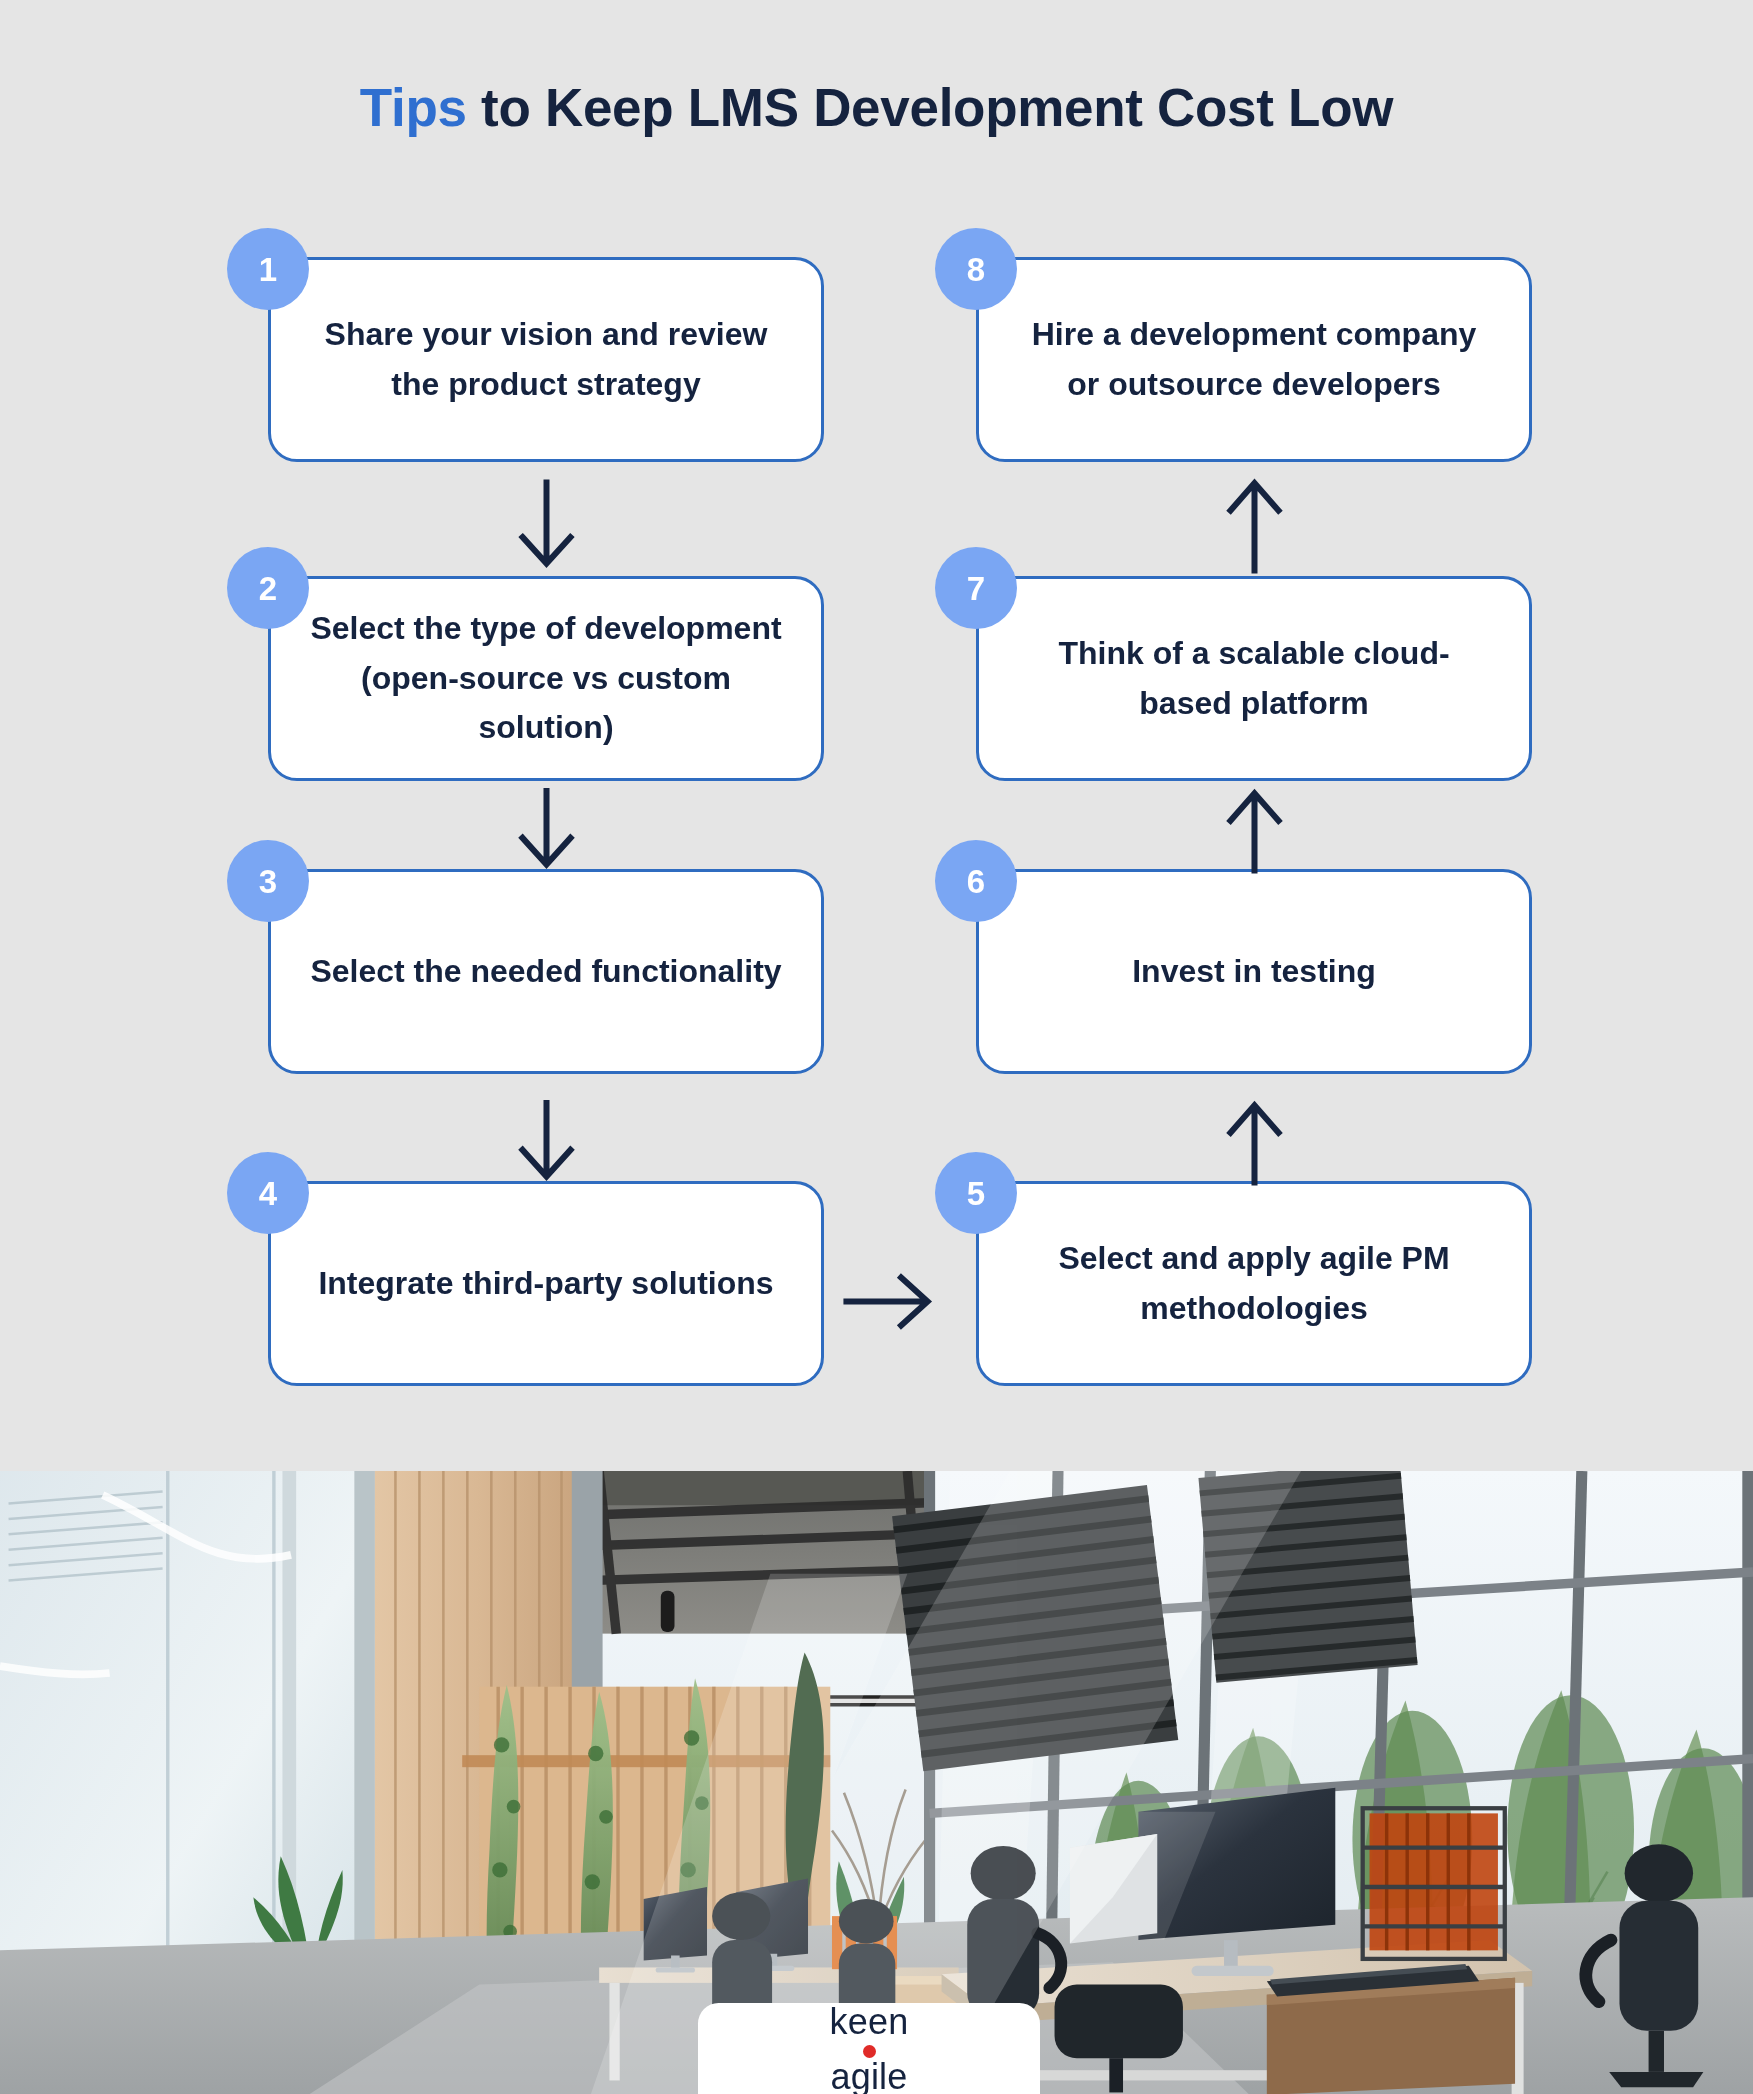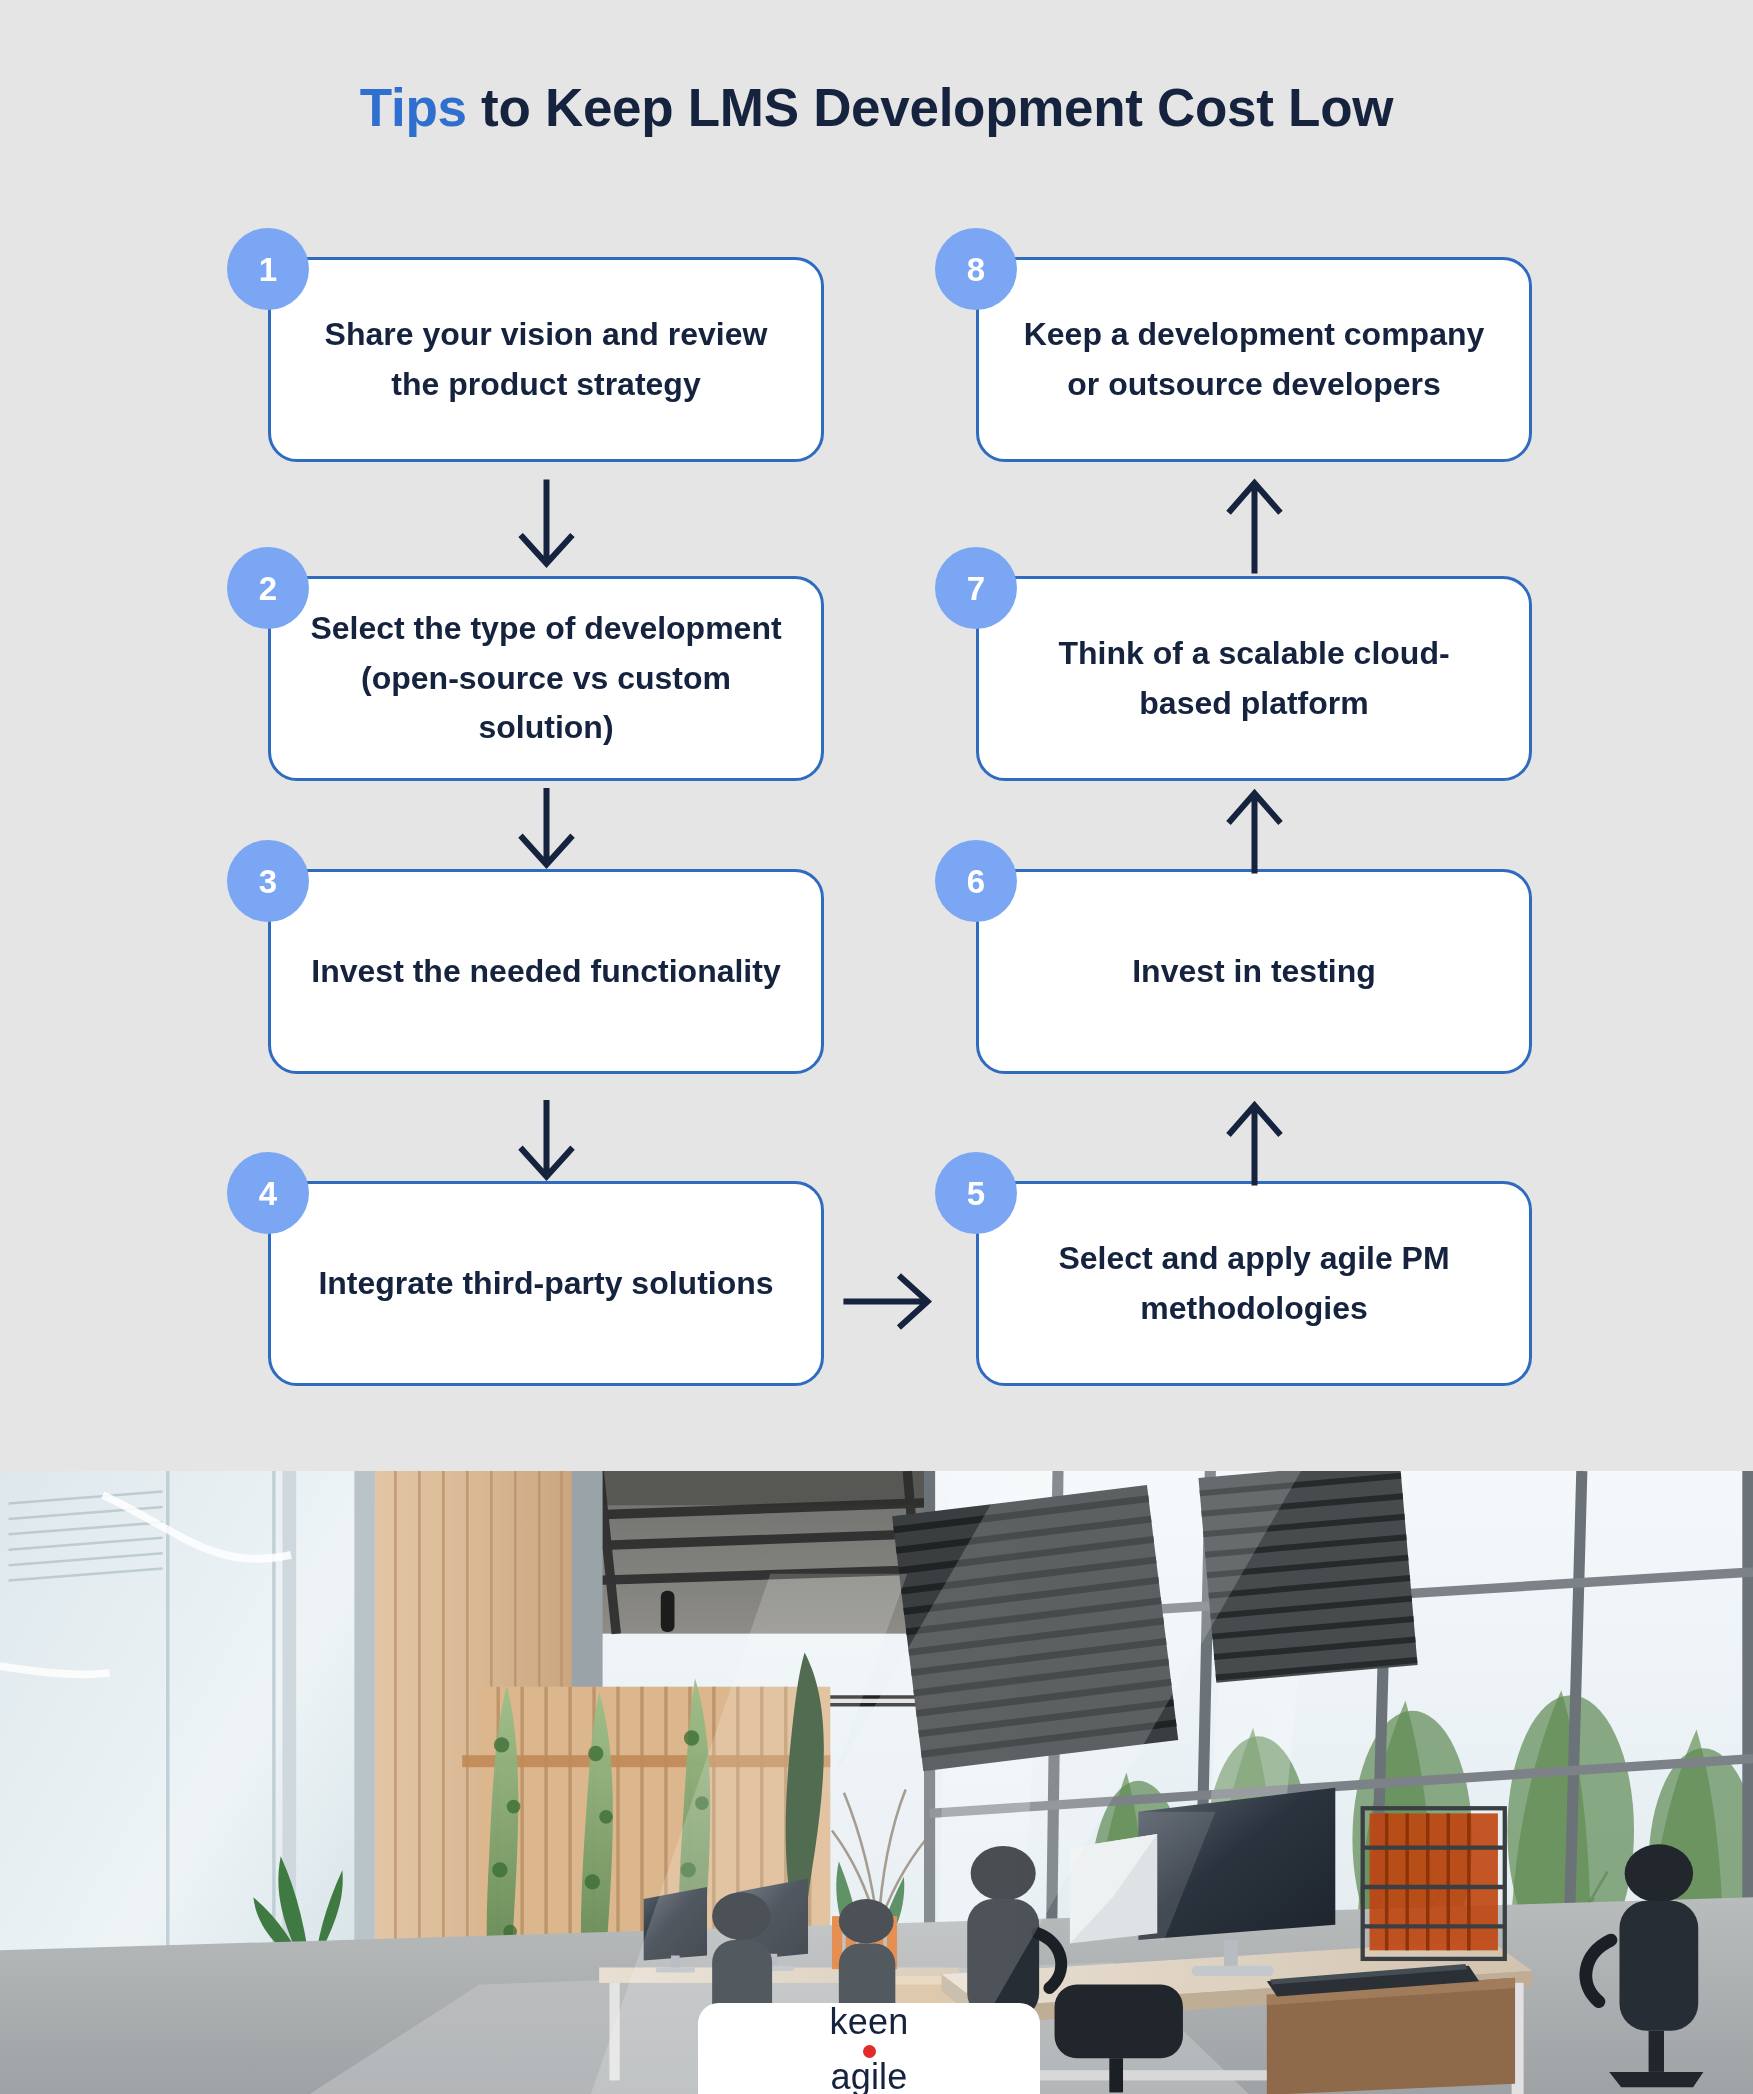--- a/index.html
+++ b/index.html
@@ -148,21 +148,21 @@
     </div>
 
     <div class="step" style="left:268px; top:576px;">
       <div class="step-label">Select the type of development (open-source vs custom solution)</div>
     </div>
     <div class="badge" style="left:227px; top:547px;">
       <span>2</span>
     </div>
 
     <div class="step" style="left:268px; top:869px;">
-      <div class="step-label">Invest the needed functionality</div>
+      <div class="step-label">Select the needed functionality</div>
     </div>
     <div class="badge" style="left:227px; top:840px;">
       <span>3</span>
     </div>
 
     <div class="step" style="left:268px; top:1181px;">
       <div class="step-label">Integrate third-party solutions</div>
     </div>
     <div class="badge" style="left:227px; top:1152px;">
       <span>4</span>
@@ -183,21 +183,21 @@
     </div>
 
     <div class="step" style="left:976px; top:576px;">
       <div class="step-label">Think of a scalable cloud-based platform</div>
     </div>
     <div class="badge" style="left:935px; top:547px;">
       <span>7</span>
     </div>
 
     <div class="step" style="left:976px; top:257px;">
-      <div class="step-label">Keep a development company or outsource developers</div>
+      <div class="step-label">Hire a development company or outsource developers</div>
     </div>
     <div class="badge" style="left:935px; top:228px;">
       <span>8</span>
     </div>
 
     <div class="arrow" style="left:495px; top:479px;">
       <svg width="103" height="94" viewBox="0 0 120 110">
         <path d="M60 4 L60 96 M32 68 L60 99 L88 68" fill="none" stroke="#15233f" stroke-width="7" stroke-linecap="square" stroke-linejoin="miter"></path>
       </svg>
     </div>

